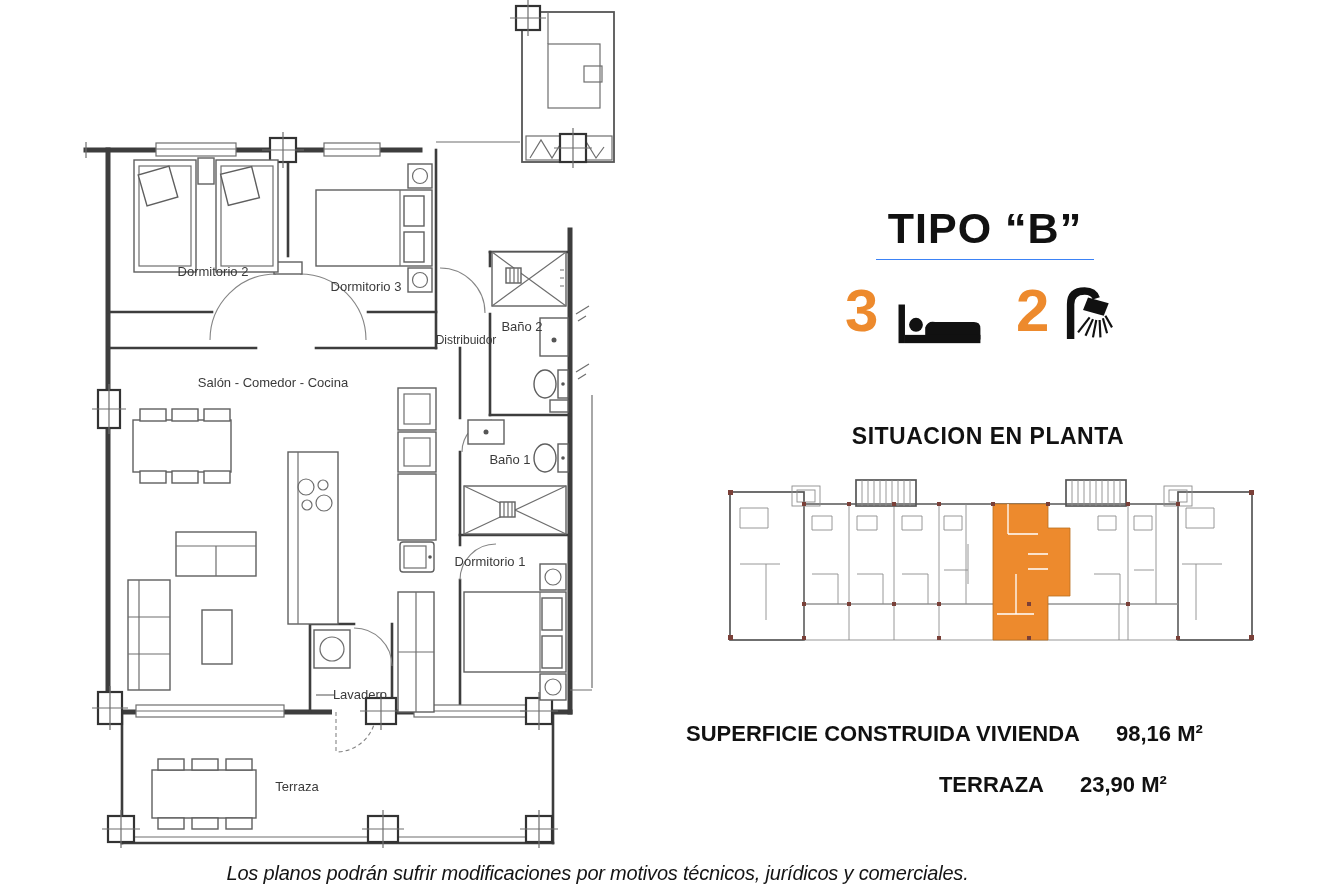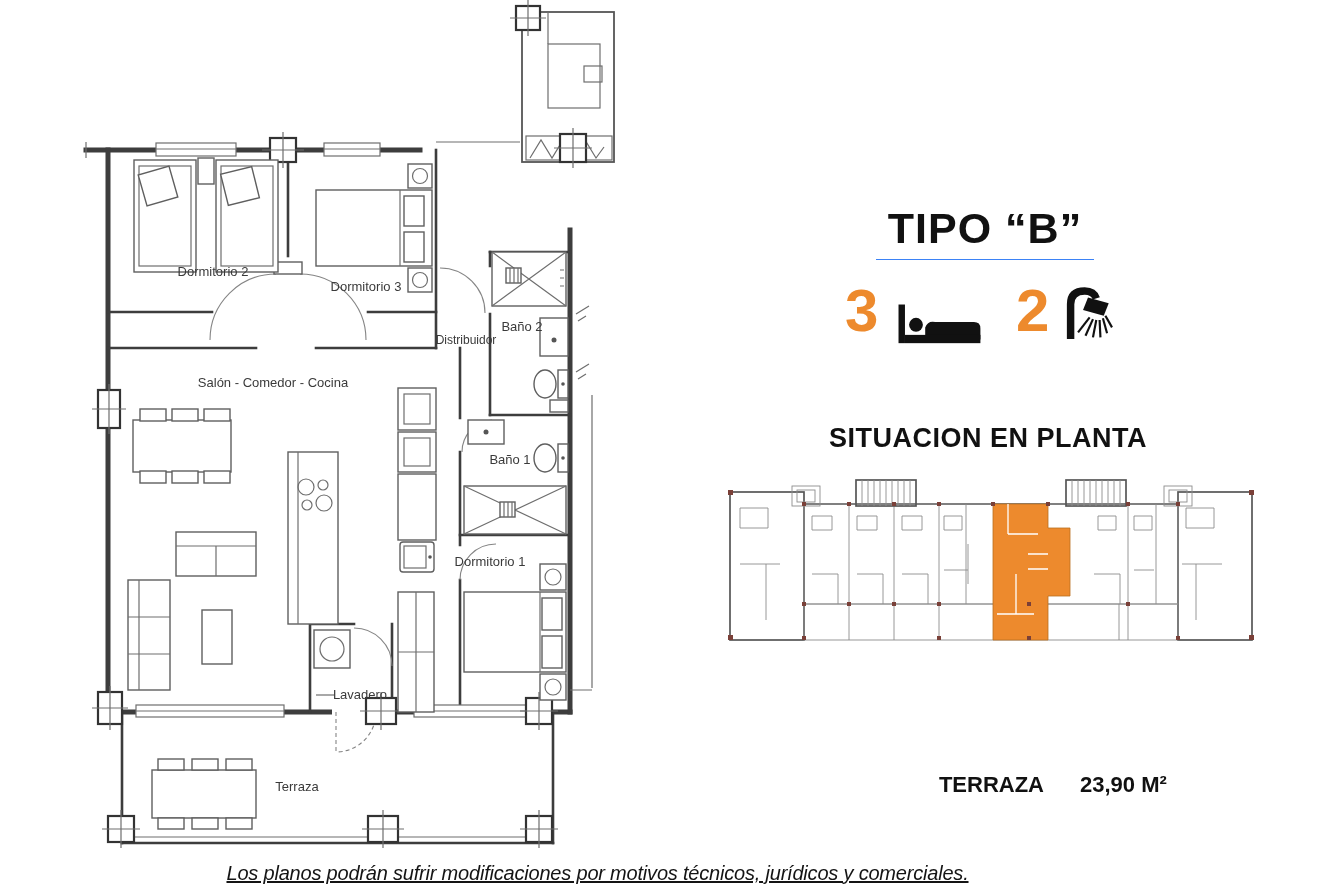--- a/index.html
+++ b/index.html
@@ -21,31 +21,31 @@
   
   .type-title-wrap{position:absolute;left:800px;top:204px;width:370px;text-align:center;}
   .type-title{display:inline-block;font-size:43px;font-weight:bold;letter-spacing:1px;
               border-bottom:1px solid #3b82f6;padding:0 12px 6px;}
   .feat-num{position:absolute;font-size:60px;font-weight:bold;color:var(--accent);line-height:1;}
   .bed-num{left:845px;top:281px;}
   .bath-num{left:1016px;top:281px;}
   .bed-icon{position:absolute;left:897px;top:299px;}
   .shower-icon{position:absolute;left:1062px;top:281px;}
   .situation-title{position:absolute;left:818px;top:423px;width:340px;text-align:center;
-                   font-size:27px;font-weight:bold;letter-spacing:.5px;}
+                   font-size:23px;font-weight:bold;letter-spacing:.5px;}
   .site-plan{position:absolute;left:716px;top:474px;}
   .sp {stroke:#8d8d8d;stroke-width:.9;fill:none;}
   .sp2{stroke:#565656;stroke-width:1.7;fill:none;}
   .spw{stroke:#ffffff;stroke-width:1.3;fill:none;}
   .surface-row{position:absolute;left:686px;width:506px;display:flex;gap:36px;align-items:baseline;}
   .surface-row.r1{top:721px;} .surface-row.r2{top:772px;}
   .s-label{flex:1;text-align:right;font-size:22px;font-weight:bold;white-space:nowrap;}
   .s-value{width:112px;font-size:22px;font-weight:bold;white-space:nowrap;}
   .disclaimer{position:absolute;left:0;top:862px;width:1195px;text-align:center;
-              font-size:20px;font-style:italic;letter-spacing:-0.2px;color:#141414;text-decoration:underline;}
+              font-size:20px;font-style:italic;letter-spacing:-0.2px;color:#141414;}
 </style>
 </head>
 <body>
 
 <div class="canvas">
 
   <svg class="floor-plan" style="position:absolute;left:0;top:0;" width="660" height="895" viewBox="0 0 660 895">
 
     <g>
       <path class="w" d="M86 150 H420"></path>
@@ -322,20 +322,24 @@
         <rect x="221" y="162" width="4" height="4"></rect>
         <rect x="311" y="162" width="4" height="4"></rect>
       <rect x="460" y="162" width="4" height="4"></rect>
         <rect x="12" y="16" width="5" height="5"></rect>
         <rect x="533" y="16" width="5" height="5"></rect>
       <rect x="12" y="161" width="5" height="5"></rect>
         <rect x="533" y="161" width="5" height="5"></rect>
     </g>
   </svg>
 
+  <div class="surface-row r1">
+    <span class="s-label">SUPERFICIE CONSTRUIDA VIVIENDA</span>
+    <span class="s-value">98,16 M²</span>
+  </div>
   <div class="surface-row r2">
     <span class="s-label">TERRAZA</span>
     <span class="s-value">23,90 M²</span>
   </div>
 
   <div class="disclaimer">Los planos podrán sufrir modificaciones por motivos técnicos, jurídicos y comerciales.</div>
 
 </div>
 
 </body></html>

